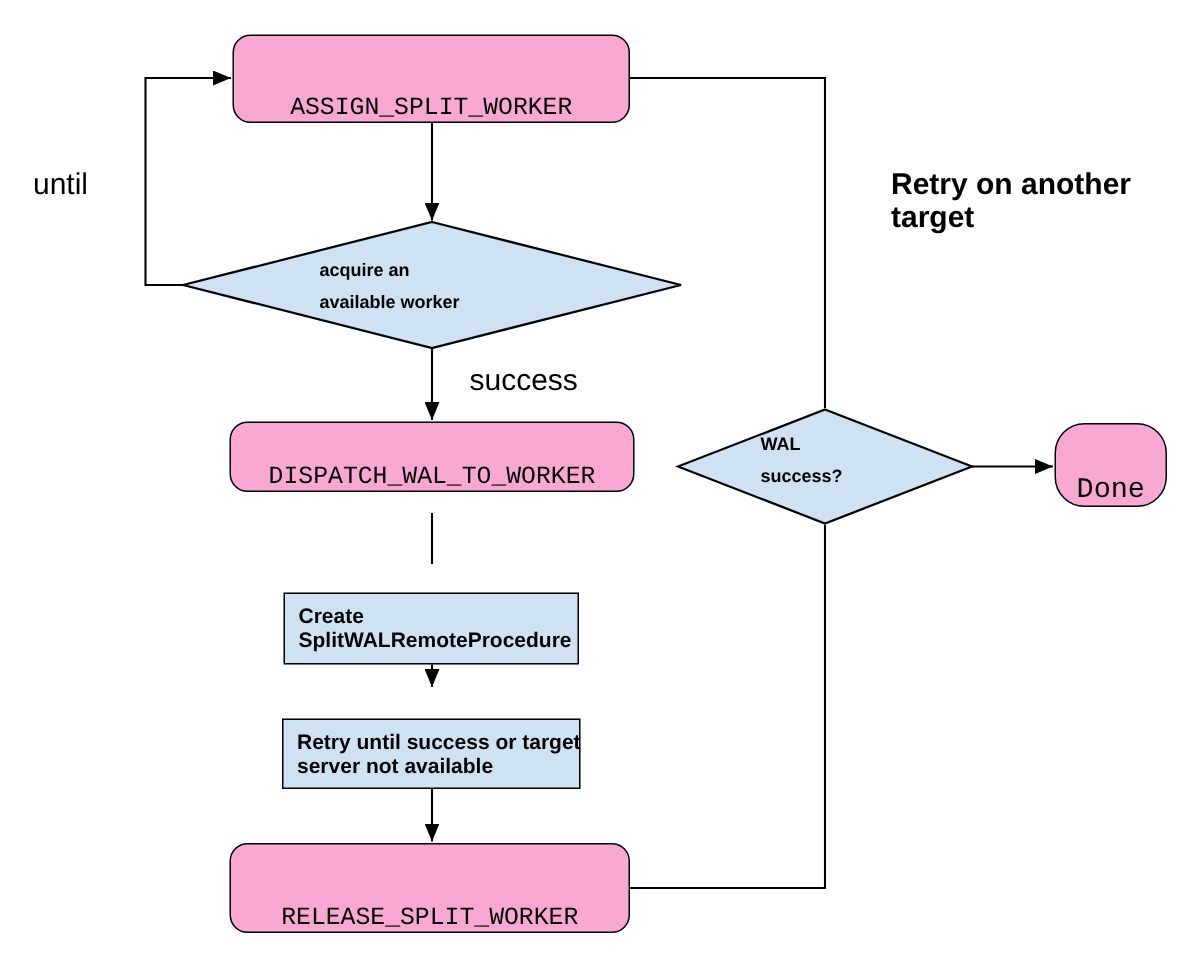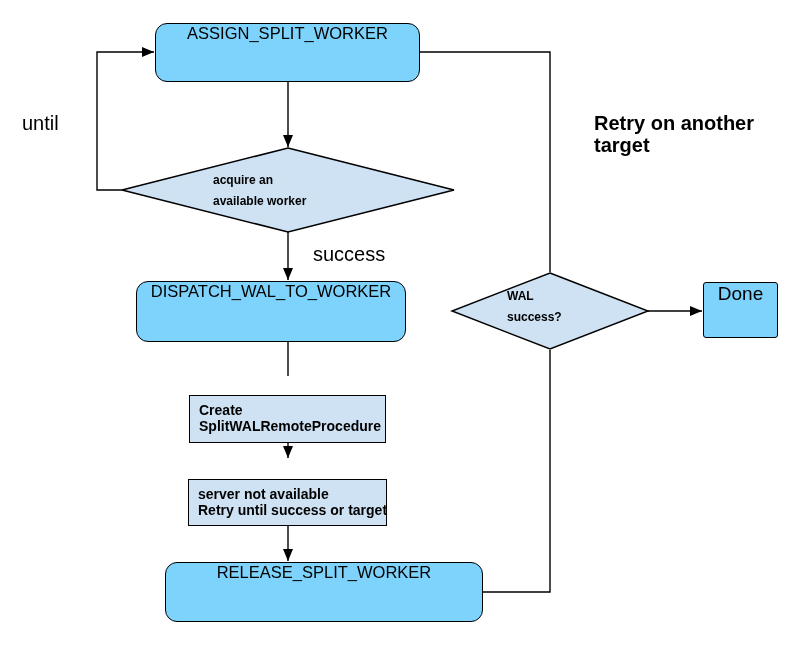--- a/index.html
+++ b/index.html
@@ -8,32 +8,33 @@
     width: 799px;
     height: 648px;
     background: #ffffff;
     font-family: "Liberation Sans", sans-serif;
     color: #000000;
     overflow: hidden;
   }
   svg.connectors { position: absolute; left: 0; top: 0; }
   .node {
     position: absolute;
-    background: #7dd3fc;
+    background: #f9a8d4;
     border: 1.5px solid #000000;
     box-sizing: border-box;
     display: flex;
-    align-items: flex-start;
+    align-items: flex-end;
     justify-content: center;
     text-align: center;
     white-space: nowrap;
+    font-family: Liberation Mono, monospace;
   }
   .rounded { border-radius: 12px; }
   .big { font-size: 16.5px; }
-  .done-node { border-radius: 3px; font-size: 19px; }
+  .done-node { border-radius: 20px; font-size: 19px; }
   .small-box {
     position: absolute;
     background: #cfe2f3;
     border: 1.5px solid #000000;
     box-sizing: border-box;
     font-size: 14px;
     line-height: 16px;
     padding: 6px 9px;
     white-space: nowrap;
     margin-top: 20px;
@@ -73,40 +74,40 @@
     <path d="M288,506 V561" fill="none" stroke="#000000" stroke-width="1.4" marker-end="url(#ah)"></path>
     <path d="M420,592 H550 V350" fill="none" stroke="#000000" stroke-width="1.4"></path>
     <path d="M420,52 H550 V272" fill="none" stroke="#000000" stroke-width="1.4"></path>
     <path d="M648,311 H702" fill="none" stroke="#000000" stroke-width="1.4" marker-end="url(#ah)"></path>
   </svg>
 
   <div class="node rounded big" style="left:155px; top:23px; width:265px; height:59px;">
     <span>ASSIGN_SPLIT_WORKER</span>
   </div>
 
-  <div class="node rounded big" style="left:136px; top:281px; width:270px; height:61px;">
+  <div class="node rounded big" style="left:153px; top:281px; width:270px; height:47px;">
     <span>DISPATCH_WAL_TO_WORKER</span>
   </div>
 
-  <div class="node rounded big" style="left:165px; top:562px; width:318px; height:60px;">
+  <div class="node rounded big" style="left:153px; top:562px; width:267px; height:60px;">
     <span>RELEASE_SPLIT_WORKER</span>
   </div>
 
   <div class="node done-node" style="left:703px; top:282px; width:75px; height:56px;">
     <span>Done</span>
   </div>
 
   <div class="small-box line-block" style="left:189px; top:375px; width:197px; height:48px;">
     <span>Create</span>
     <span>SplitWALRemoteProcedure</span>
   </div>
 
   <div class="small-box line-block" style="left:188px; top:459px; width:199px; height:47px;">
+    <span>Retry until success or target</span>
     <span>server not available</span>
-    <span>Retry until success or target</span>
   </div>
 
   <svg class="dshape" style="left:120px; top:146px;" width="338" height="88">
     <polygon points="168,2 334,44 168,86 2,44" fill="#cfe2f3"></polygon>
   </svg>
   <div class="dtext line-block" style="left:213px; top:170px;">
     <span>acquire an</span>
     <span>available worker</span>
   </div>
 

